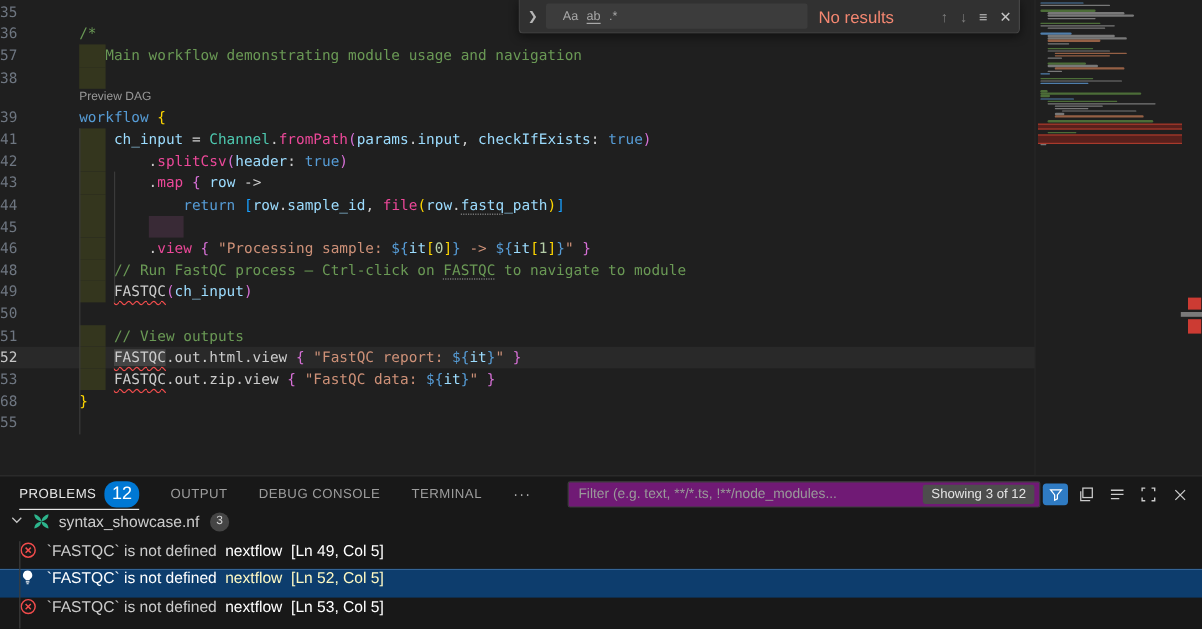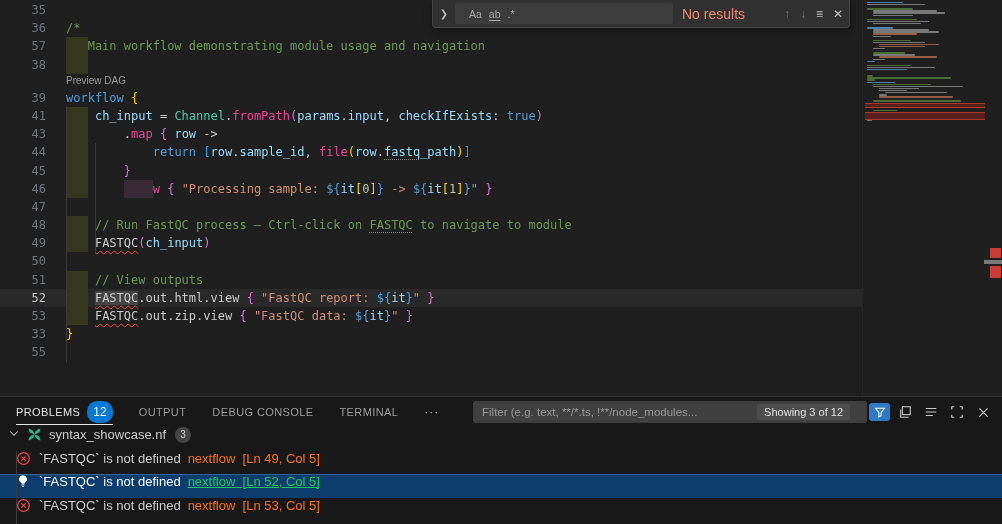--- a/index.html
+++ b/index.html
@@ -6,21 +6,21 @@
   html,body { background:#111; }
   #root {
     position:relative; width:1002px; height:524px; overflow:hidden;
     background:#1f1f1f; font-family:"Liberation Sans", sans-serif; color:#cccccc;
   }
   
   #editor { position:absolute; inset:0 0 128px 0; overflow:hidden; }
   #code { position:absolute; top:1px; left:0; right:0; font-family:"DejaVu Sans Mono", monospace; font-size:12px; }
   .line { position:relative; height:18.2px; line-height:18.2px; white-space:pre; }
   .line.cur { background:#292929; }
-  .gut { display:inline-block; width:46px; padding-right:0; text-align:right; color:#6e7681; }
+  .gut { display:inline-block; width:46px; padding-right:0; color:#6e7681; }
   .line.cur .gut { color:#c6c6c6; }
   .codebody { display:inline-block; padding-left:20px; }
   .band { position:absolute; left:66px; width:22px; top:0; bottom:0; background:#34361e; }
   .lens { height:15px; line-height:14px; padding-left:66px; font-size:10px; color:#999999; font-family:"Liberation Sans", sans-serif; }
   .guide { position:absolute; width:1px; background:#3a3a3a; }
   #guide1 { left:66px; top:107px; height:255px; }
   #guide2 { left:95px; top:143.4px; height:109px; }
   #box44 { position:absolute; left:124px; top:180px; width:29px; height:18px; background:#392a36; }
   
   .cm{color:#6A9955} .kw{color:#569CD6} .ty{color:#4EC9B0} .fn{color:#ec4899}
@@ -51,67 +51,67 @@
   .mred { width:120px; margin-left:-2px; background:#58201c; border-top:1px solid #a83a2c; border-bottom:1px solid #a83a2c; }
   #ruler { position:absolute; top:0; right:0; width:18px; height:396px; }
   .rmark { position:absolute; right:1px; width:11px; background:#cc3b33; }
   #rcursor { position:absolute; right:0; width:100%; height:4px; background:#7a7a7a; }
   
   #panel { position:absolute; left:0; right:0; bottom:0; height:128px; background:#181818; border-top:1px solid #303030; }
   #panel-header { position:relative; height:30px; display:flex; align-items:center; padding:0 8px 0 16px; }
   .ptab { font-size:11px; letter-spacing:.4px; color:#9d9d9d; margin-right:26px; display:flex; align-items:center; height:30px; cursor:pointer; position:relative; }
   .ptab.active { color:#e7e7e7; }
   .ptab.active::after { content:""; position:absolute; left:0; right:0; bottom:2px; height:1px; background:#e7e7e7; }
-  .pbadge { margin-left:7px; background:#0078d4; color:#fff; font-size:12px; line-height:14px; padding:4px 6px; border-radius:10px; letter-spacing:0; }
+  .pbadge { margin-left:7px; background:#0078d4; color:#fff; font-size:15px; line-height:14px; padding:4px 6px; border-radius:10px; letter-spacing:0; }
   .pdots { color:#bdbdbd; font-size:12px; letter-spacing:1px; margin-right:8px; cursor:pointer; }
-  #pfilter { margin-left:auto; display:flex; align-items:center; height:22px; background:#404040; border:1px solid #3c3c3c; border-radius:2px; padding:0 14px 0 8px; width:394px; }
+  #pfilter { margin-left:auto; display:flex; align-items:center; height:22px; background:#701a75; border:1px solid #3c3c3c; border-radius:2px; padding:0 2px 0 8px; width:394px; }
   #pfilter .ph { flex:1; color:#9a9a9a; font-size:11.5px; white-space:nowrap; overflow:hidden; }
   #showing { background:#4d4d4d; color:#e3e3e3; font-size:11px; padding:2px 7px; border-radius:2px; margin:0 2px 0 6px; white-space:nowrap; }
   #funnel-btn { width:21px; height:18px; background:#2f7bc3; border-radius:3px; display:flex; align-items:center; justify-content:center; margin-left:2px; cursor:pointer; }
   .pact { width:22px; height:22px; display:flex; align-items:center; justify-content:center; color:#cccccc; margin-left:4px; cursor:pointer; border-radius:4px; }
   
   #ptree { position:relative; }
   .trow { position:relative; height:23.5px; display:flex; align-items:flex-start; font-size:13px; color:#cccccc; cursor:pointer; }
   .trow .twisty { width:16px; margin-left:6px; color:#c5c5c5; display:flex; justify-content:center; }
   .trow .msg { margin-left:2px; white-space:pre; }
-  .trow .src { color:#f97316; margin-left:7px; white-space:pre; }
+  .trow .src { color:#ffffff; margin-left:7px; white-space:pre; }
   .trow.sel { background:#0d3d6d; box-shadow:inset 0 1px 0 rgba(125,175,225,.35); color:#ffffff; }
-  .trow.sel .src { color:#22c55e;text-decoration:underline; }
+  .trow.sel .src { color:#fef9c3; }
   .ticon { width:16px; height:16px; margin:0 5px 0 16px; flex:0 0 16px; }
   .fname { margin-left:6px; }
   .fbadge { margin-left:9px; background:#454545; color:#d4d4d4; font-size:10px; width:16px; height:16px; border-radius:50%; text-align:center; line-height:16px; }
   #tree-guide { position:absolute; left:16px; top:23.5px; bottom:-71px; width:1px; background:#3c3c3c; z-index:2; }
   .nficon { width:17px; height:15px; margin-left:4px; }
 </style>
 </head>
 <body>
 
 <div id="root">
 
   <div id="editor">
     <div id="code">
         <div class="line"><span class="gut">35</span><span class="codebody"></span></div>
         <div class="line"><span class="gut">36</span><span class="codebody"><span class="cm">/*</span></span></div>
         <div class="line"><div class="band"></div><span class="gut">57</span><span class="codebody"><span class="cm"> * Main workflow demonstrating module usage and navigation</span></span></div>
         <div class="line"><div class="band"></div><span class="gut">38</span><span class="codebody"><span class="cm"> */</span></span></div>
         <div class="lens">Preview DAG</div>
         <div class="line"><span class="gut">39</span><span class="codebody"><span class="kw">workflow </span><span class="b1">{</span></span></div>
         <div class="line"><div class="band"></div><span class="gut">41</span><span class="codebody"><span class="ind">    </span><span class="vr">ch_input</span><span class="tx"> = </span><span class="ty">Channel</span><span class="tx">.</span><span class="fn">fromPath</span><span class="b2">(</span><span class="vr">params</span><span class="tx">.</span><span class="vr">input</span><span class="tx">, </span><span class="vr">checkIfExists</span><span class="tx">: </span><span class="kw">true</span><span class="b2">)</span></span></div>
+        <div class="line"><div class="band"></div><span class="gut">42</span><span class="codebody"><span class="ind">        </span><span class="tx">.</span><span class="fn">splitCsv</span><span class="b2">(</span><span class="vr">header</span><span class="tx">: </span><span class="kw">true</span><span class="b2">)</span></span></div>
         <div class="line"><div class="band"></div><span class="gut">43</span><span class="codebody"><span class="ind">        </span><span class="tx">.</span><span class="fn">map</span><span class="tx"> </span><span class="b2">{</span><span class="tx"> </span><span class="vr">row</span><span class="tx"> -&gt;</span></span></div>
         <div class="line"><div class="band"></div><span class="gut">44</span><span class="codebody"><span class="ind">            </span><span class="kw">return</span><span class="tx"> </span><span class="b3">[</span><span class="vr">row</span><span class="tx">.</span><span class="vr">sample_id</span><span class="tx">, </span><span class="fn">file</span><span class="b1">(</span><span class="vr">row</span><span class="tx">.</span><span class="vr dot">fastq</span><span class="vr">_path</span><span class="b1">)</span><span class="b3">]</span></span></div>
         <div class="line"><div class="band"></div><span class="gut">45</span><span class="codebody"><span class="ind">        </span><span class="b2">}</span></span></div>
         <div class="line"><div class="band"></div><span class="gut">46</span><span class="codebody"><span class="ind">        </span><span class="tx">.</span><span class="fn">view</span><span class="tx"> </span><span class="b2">{</span><span class="tx"> </span><span class="st">"Processing sample: </span><span class="kw">${</span><span class="vr">it</span><span class="b1">[</span><span class="nm">0</span><span class="b1">]</span><span class="kw">}</span><span class="st"> -&gt; </span><span class="kw">${</span><span class="vr">it</span><span class="b1">[</span><span class="nm">1</span><span class="b1">]</span><span class="kw">}</span><span class="st">"</span><span class="tx"> </span><span class="b2">}</span></span></div>
-        <div class="line"><span class="gut">47</span><span class="codebody"></span></div>
         <div class="line"><div class="band"></div><span class="gut">48</span><span class="codebody"><span class="ind">    </span><span class="cm">// Run FastQC process – Ctrl-click on </span><span class="cm dot">FASTQC</span><span class="cm"> to navigate to module</span></span></div>
         <div class="line"><div class="band"></div><span class="gut">49</span><span class="codebody"><span class="ind">    </span><span class="tx sqr">FASTQC</span><span class="b2">(</span><span class="vr">ch_input</span><span class="b2">)</span></span></div>
         <div class="line"><span class="gut">50</span><span class="codebody"></span></div>
         <div class="line"><div class="band"></div><span class="gut">51</span><span class="codebody"><span class="ind">    </span><span class="cm">// View outputs</span></span></div>
         <div class="line cur"><div class="band"></div><span class="gut">52</span><span class="codebody"><span class="ind">    </span><span class="tx sqr whl">FASTQC</span><span class="tx">.out.html.view </span><span class="b2">{</span><span class="tx"> </span><span class="st">"FastQC report: </span><span class="kw">${</span><span class="vr">it</span><span class="kw">}</span><span class="st">"</span><span class="tx"> </span><span class="b2">}</span></span></div>
         <div class="line"><div class="band"></div><span class="gut">53</span><span class="codebody"><span class="ind">    </span><span class="tx sqr">FASTQC</span><span class="tx">.out.zip.view </span><span class="b2">{</span><span class="tx"> </span><span class="st">"FastQC data: </span><span class="kw">${</span><span class="vr">it</span><span class="kw">}</span><span class="st">"</span><span class="tx"> </span><span class="b2">}</span></span></div>
-        <div class="line"><span class="gut">33</span><span class="codebody"><span class="b1">}</span></span></div>
+        <div class="line"><span class="gut">68</span><span class="codebody"><span class="b1">}</span></span></div>
         <div class="line"><span class="gut">55</span><span class="codebody"></span></div>
       </div>
     <div class="guide" id="guide1"></div>
     <div class="guide" id="guide2"></div>
     <div id="box44"></div>
 
     <div id="find">
       <div class="find-toggle">❯</div>
       <div id="find-input">
         <span class="fi-ic">Aa</span>

